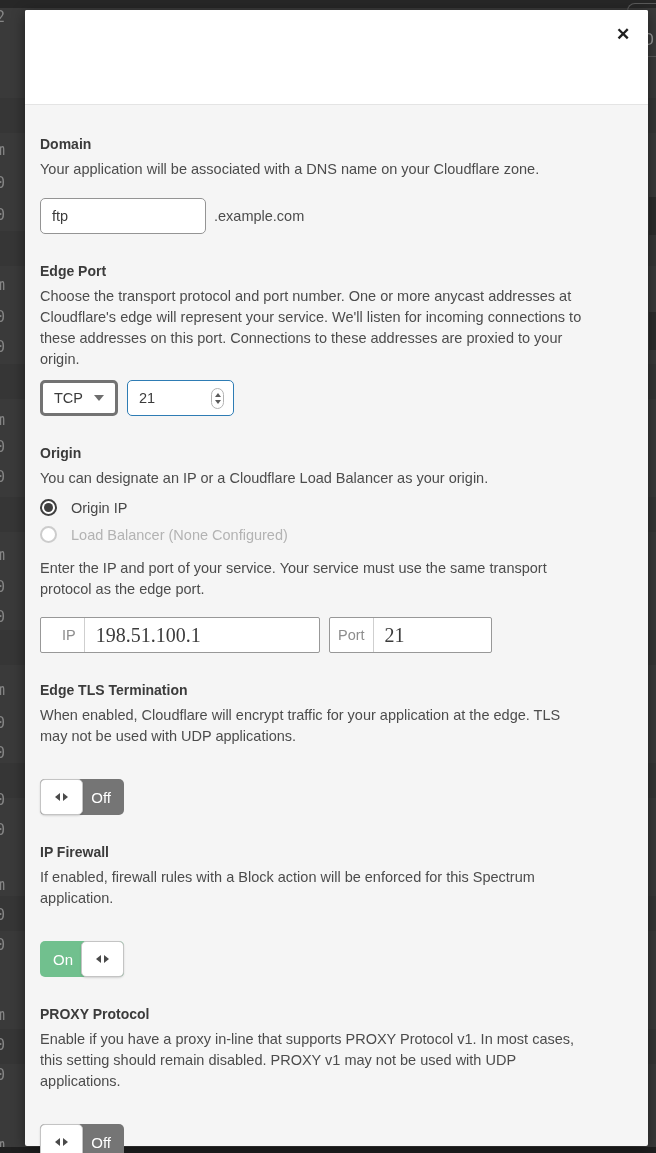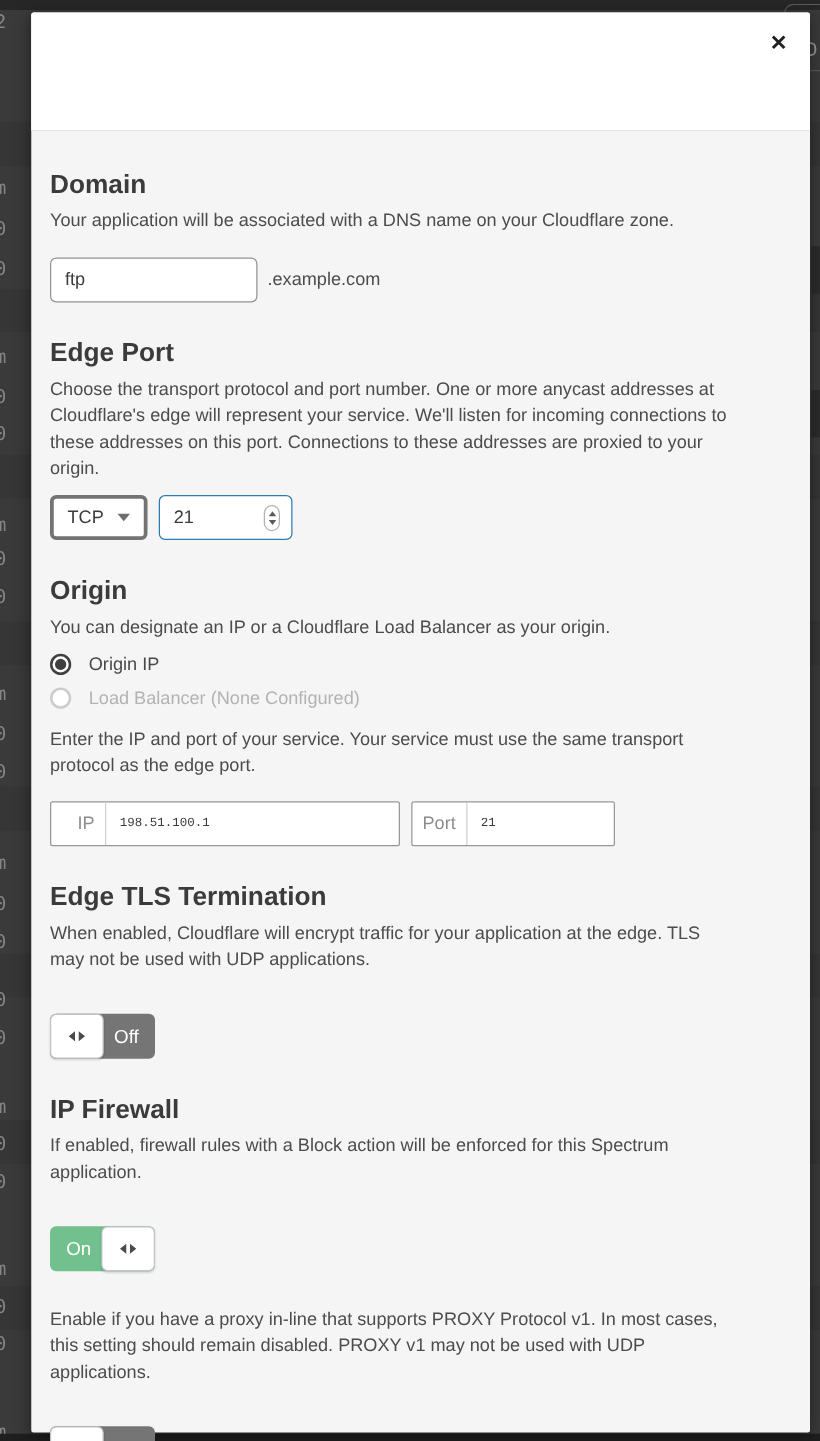--- a/index.html
+++ b/index.html
@@ -25,21 +25,21 @@
   
   .modal { position:absolute; left:25px; top:10px; width:623px; height:1136px;
            background:#f5f5f5; border-radius:2px; box-shadow:0 3px 14px rgba(0,0,0,.45); }
   .modal-header { position:relative; height:95px; background:#ffffff; border-bottom:1px solid #e4e4e4;
                   border-radius:2px 2px 0 0; padding:44px 15px 0 15px; }
   .modal-title { font-size:21px; font-weight:400; color:#3f3f3f; letter-spacing:.2px; }
   .close-btn { position:absolute; top:14px; right:14px; width:22px; height:22px; border:none; background:none;
                cursor:pointer; font-size:17px; font-weight:700; color:#1f1f1f; line-height:22px; text-align:center; }
   .modal-body { padding:31px 15px 0 15px; }
   .section { margin-bottom:29px; }
-  .section-label { font-size:21px; font-weight:700; color:#3b3b3b; margin-bottom:7px; }
+  .section-label { font-size:14px; font-weight:700; color:#3b3b3b; margin-bottom:7px; }
   .section-desc { font-size:14.5px; line-height:21px; color:#4c4c4c; white-space:pre-line; }
   
   .domain-row { display:flex; align-items:center; margin-top:18px; }
   .text-input { height:36px; background:#fff; border:1px solid #949494; border-radius:5px;
                 font-family:"Liberation Sans", sans-serif; font-size:14.5px; color:#3b3b3b; padding:0 11px; outline:none; }
   .domain-input { width:166px; }
   .domain-suffix { margin-left:8px; font-size:14.5px; color:#4c4c4c; }
   .controls-row { display:flex; align-items:center; margin-top:10px; }
   .selectbox { width:78px; height:36px; background:#fff; border:3px solid #737373; border-radius:5px;
                display:flex; align-items:center; justify-content:space-between; padding:0 11px; cursor:pointer; }
@@ -62,22 +62,22 @@
                   display:flex; align-items:center; justify-content:center; cursor:pointer; }
   .radio-circle .dot { width:9px; height:9px; border-radius:50%; background:#3f3f3f; }
   .radio-circle.disabled { border-color:#cccccc; cursor:default; }
   .radio-label { margin-left:14px; font-size:14.5px; color:#484848; }
   .radio-label.disabled { color:#b3b3b3; }
   .origin-desc2 { margin-top:15px; }
   .ipport-row { display:flex; margin-top:17px; }
   .composite { display:flex; align-items:stretch; height:36px; background:#fff; border:1px solid #989898; border-radius:2px; }
   .composite .prefix { display:flex; align-items:center; padding:0 8px; color:#8d8d8d; font-size:14.5px;
                        border-right:1px solid #cfcfcf; }
-  .composite input { border:none; outline:none; background:transparent; font-family:Liberation Mono, monospace;
-                     font-size:10px; color:#3b3b3b; padding:0 11px; width:100%; }
+  .composite input { border:none; outline:none; background:transparent; font-family:Liberation Serif, serif;
+                     font-size:20px; color:#3b3b3b; padding:0 11px; width:100%; }
   .composite.ip { width:280px;padding-left:13px; }
   .composite.port { width:163px; margin-left:9px; }
   
   .toggle { position:relative; width:84px; height:36px; margin-top:32px; cursor:pointer; }
   .toggle .seg { position:absolute; inset:0; border-radius:5px; display:flex; align-items:center;
                  font-size:15px; color:#ffffff; }
   .toggle.off .seg { background:#757575; justify-content:flex-end; padding-right:13px; }
   .toggle.on  .seg { background:#71c08e; justify-content:flex-start; padding-left:13px; }
   .toggle .knob { position:absolute; top:0; width:43px; height:36px; background:#ffffff;
                   border:1px solid #c4c4c4; border-radius:5px; display:flex; align-items:center;
@@ -212,20 +212,21 @@
       <div class="toggle on">
         <span class="seg">On</span>
         <span class="knob">
             <i class="tri-l"></i>
             <i class="tri-r"></i>
           </span>
       </div>
     </div>
 
     <div class="section">
+      <div class="section-label">PROXY Protocol</div>
       <div class="section-desc">Enable if you have a proxy in-line that supports PROXY Protocol v1. In most cases,
 this setting should remain disabled. PROXY v1 may not be used with UDP
 applications.</div>
       <div class="toggle off">
         <span class="seg">Off</span>
         <span class="knob">
             <i class="tri-l"></i>
             <i class="tri-r"></i>
           </span>
       </div>

